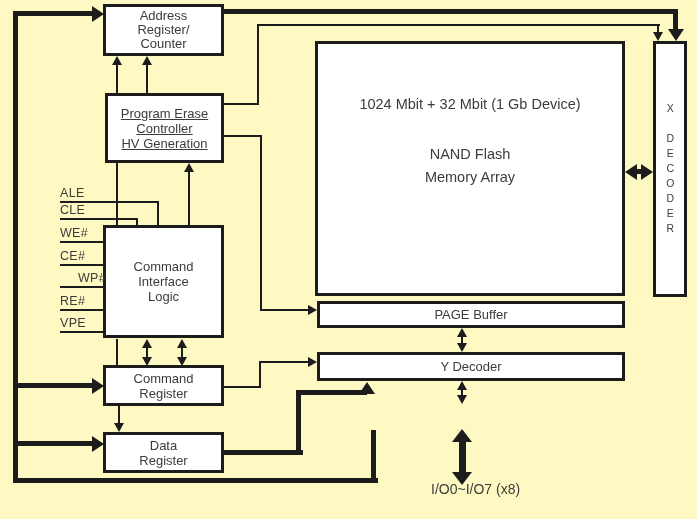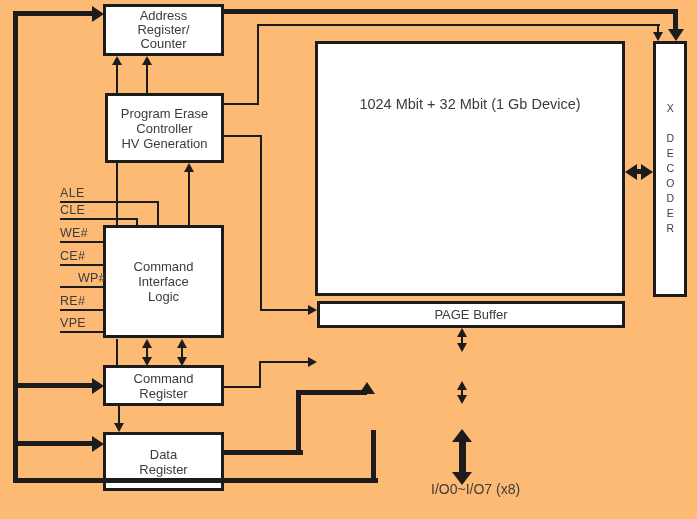--- a/index.html
+++ b/index.html
@@ -1,17 +1,17 @@
 <!DOCTYPE html>
 <html><head>
 <meta charset="utf-8">
 <style>
   html,body{margin:0;padding:0;background:#ffffff;}
   .stage{
-    position:relative;width:697px;height:519px;background:#fdba74;overflow:hidden;
+    position:relative;width:697px;height:519px;background:#fef9c3;overflow:hidden;
     font-family:"Liberation Sans","DejaVu Sans",sans-serif;color:#3c3c3c;
   }
   
   .box{
     position:absolute;box-sizing:border-box;border:3px solid #1c1c1c;background:#fff;
     display:flex;align-items:center;justify-content:center;text-align:center;
   }
   .box .lbl{white-space:pre-line;font-size:13px;line-height:15px;color:#3c3c3c;}
   .box .lbl.sm{font-size:13px;line-height:14px;}
   .vtext{
@@ -47,52 +47,57 @@
 <body>
 
 <div class="stage">
 
   <div class="box" style="left:103px;top:4px;width:121px;height:52px;">
     <span class="lbl sm">Address
 Register/
 Counter</span>
   </div>
 
-  <div class="box" style="left:105px;top:93px;width:119px;height:70px;">
+  <div class="box" style="left:105px;top:93px;width:119px;height:70px;text-decoration:underline;">
     <span class="lbl">Program Erase
 Controller
 HV Generation</span>
   </div>
 
   <div class="box" style="left:103px;top:225px;width:121px;height:113px;">
     <span class="lbl">Command
 Interface
 Logic</span>
   </div>
 
   <div class="box" style="left:103px;top:365px;width:121px;height:41px;">
     <span class="lbl">Command
 Register</span>
   </div>
 
-  <div class="box" style="left:103px;top:432px;width:121px;height:59px;">
+  <div class="box" style="left:103px;top:432px;width:121px;height:41px;">
     <span class="lbl">Data
 Register</span>
   </div>
 
   <div class="box" style="left:315px;top:41px;width:310px;height:255px;">
     <div class="mem-content">
       <span class="cap">1024 Mbit + 32 Mbit (1 Gb Device)</span>
+      <span class="mem-name">NAND Flash
+Memory Array</span>
     </div>
   </div>
 
   <div class="box" style="left:317px;top:301px;width:308px;height:27px;">
     <span class="lbl">PAGE Buffer</span>
   </div>
 
+  <div class="box" style="left:317px;top:352px;width:308px;height:29px;">
+    <span class="lbl">Y Decoder</span>
+  </div>
 
 
   <div class="box" style="left:653px;top:41px;width:34px;height:256px;">
     <span class="vtext">X DECODER</span>
   </div>
 
   <i class="ln" style="left:13px;top:11px;width:5px;height:472px;"></i>
   <i class="ln" style="left:13px;top:11px;width:80px;height:5px;"></i>
   <i class="ah tk r" style="left:92px;top:6px;"></i>
 

